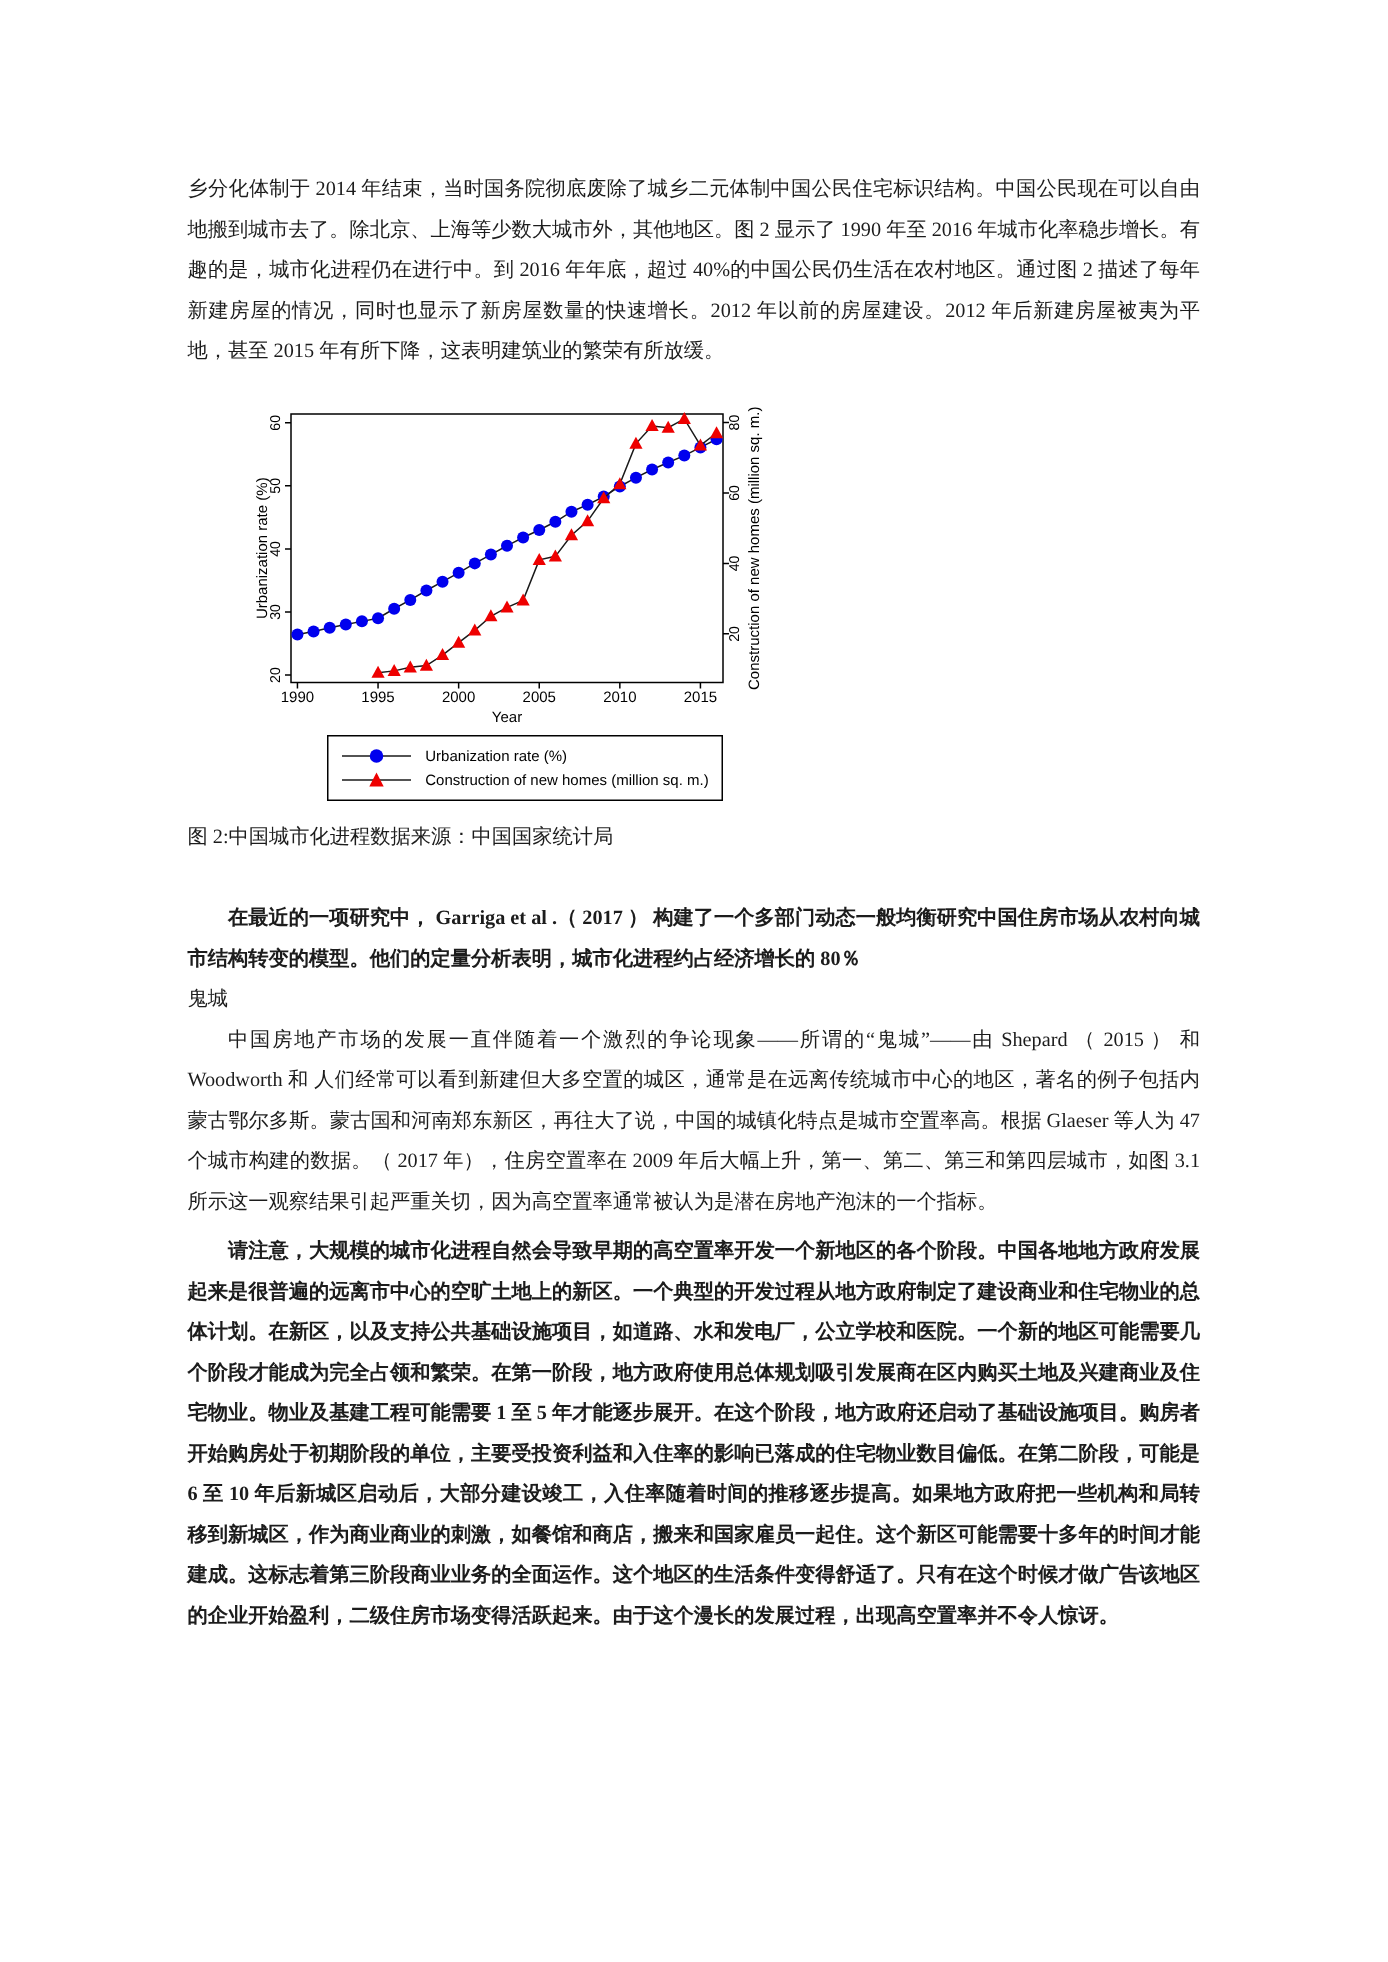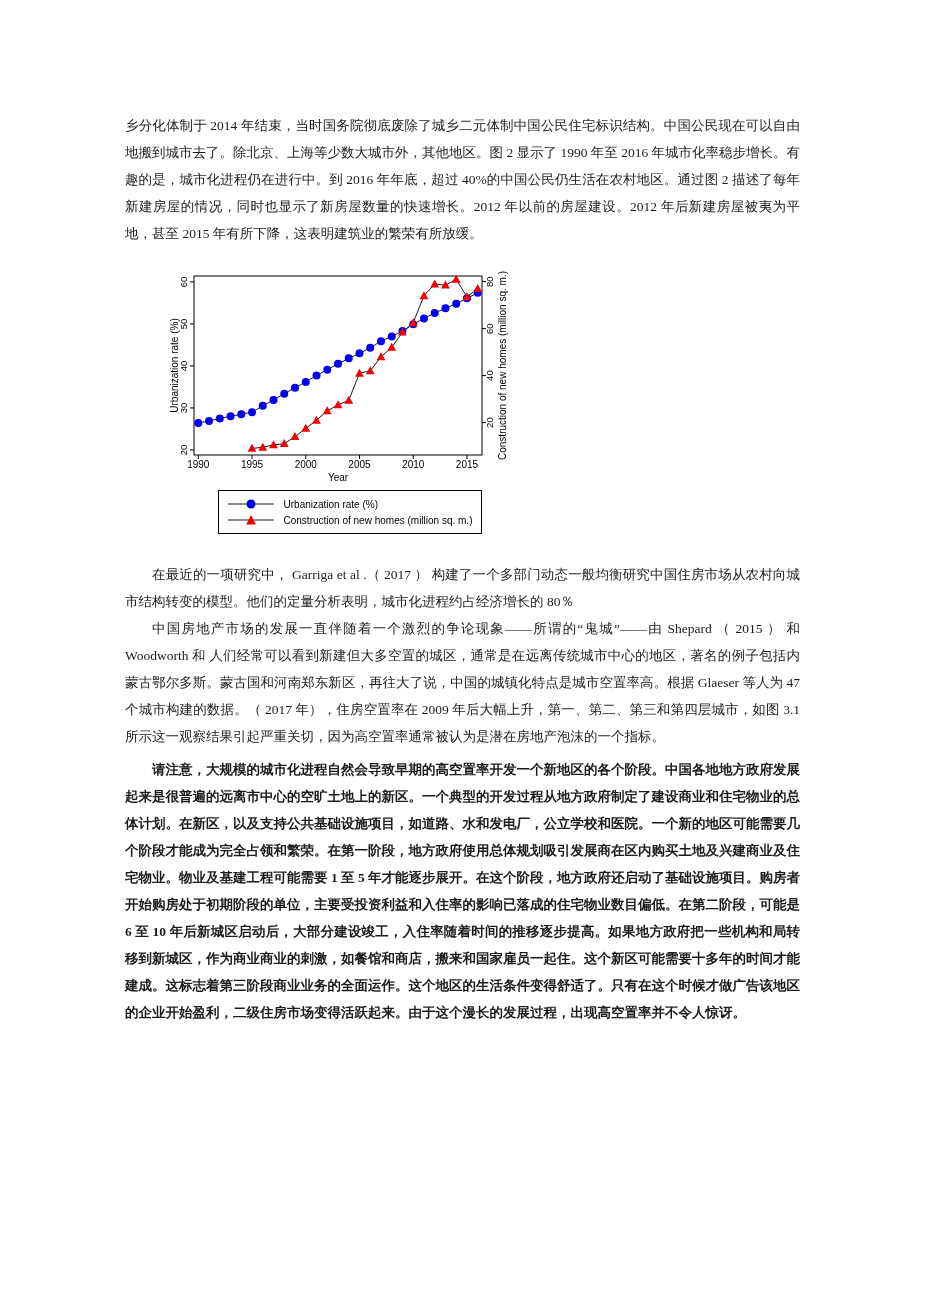--- a/index.html
+++ b/index.html
@@ -31,21 +31,21 @@
     padding: 5px 9px 5px 7px;
   }
   .legend-row { display: flex; align-items: center; gap: 8px; height: 16px; }
   .legend-label {
     font-family: "Liberation Sans", "DejaVu Sans", sans-serif;
     font-size: 10px;
     color: #000;
     white-space: nowrap;
   }
   .caption { margin-top: 10px; line-height: 27px; }
-  .p2 { margin-top: 27px; }
+  .p2 { margin-top: 27px; font-weight: bold; }
   .heading { line-height: 27px; }
   .p4 { margin-top: 6px; font-weight: bold; }
 </style>
 </head>
 <body>
 
 <div class="page">
 
   <p class="para">乡分化体制于 2014 年结束，当时国务院彻底废除了城乡二元体制中国公民住宅标识结构。中国公民现在可以自由地搬到城市去了。除北京、上海等少数大城市外，其他地区。图 2 显示了 1990 年至 2016 年城市化率稳步增长。有趣的是，城市化进程仍在进行中。到 2016 年年底，超过 40%的中国公民仍生活在农村地区。通过图 2 描述了每年新建房屋的情况，同时也显示了新房屋数量的快速增长。2012 年以前的房屋建设。2012 年后新建房屋被夷为平地，甚至 2015 年有所下降，这表明建筑业的繁荣有所放缓。</p>
 
@@ -148,21 +148,23 @@
         <div class="legend-row">
           <svg width="50" height="14">
             <line x1="2" y1="7" x2="48" y2="7" stroke="#1a1a1a"></line>
             <polygon points="25,2 20.2,11.4 29.8,11.4" fill="#ee0000"></polygon>
           </svg>
           <span class="legend-label">Construction of new homes (million sq. m.)</span>
         </div>
       </div>
   </div>
 
+  <p class="para caption">图 2:中国城市化进程数据来源：中国国家统计局</p>
 
   <p class="para indent p2">在最近的一项研究中， Garriga et al .（ 2017 ） 构建了一个多部门动态一般均衡研究中国住房市场从农村向城市结构转变的模型。他们的定量分析表明，城市化进程约占经济增长的 80％</p>
 
+  <p class="heading">鬼城</p>
 
   <p class="para indent">中国房地产市场的发展一直伴随着一个激烈的争论现象——所谓的“鬼城”——由 Shepard （ 2015 ） 和 Woodworth 和 人们经常可以看到新建但大多空置的城区，通常是在远离传统城市中心的地区，著名的例子包括内蒙古鄂尔多斯。蒙古国和河南郑东新区，再往大了说，中国的城镇化特点是城市空置率高。根据 Glaeser 等人为 47 个城市构建的数据。（ 2017 年），住房空置率在 2009 年后大幅上升，第一、第二、第三和第四层城市，如图 3.1 所示这一观察结果引起严重关切，因为高空置率通常被认为是潜在房地产泡沫的一个指标。</p>
 
   <p class="para indent p4">请注意，大规模的城市化进程自然会导致早期的高空置率开发一个新地区的各个阶段。中国各地地方政府发展起来是很普遍的远离市中心的空旷土地上的新区。一个典型的开发过程从地方政府制定了建设商业和住宅物业的总体计划。在新区，以及支持公共基础设施项目，如道路、水和发电厂，公立学校和医院。一个新的地区可能需要几个阶段才能成为完全占领和繁荣。在第一阶段，地方政府使用总体规划吸引发展商在区内购买土地及兴建商业及住宅物业。物业及基建工程可能需要 1 至 5 年才能逐步展开。在这个阶段，地方政府还启动了基础设施项目。购房者开始购房处于初期阶段的单位，主要受投资利益和入住率的影响已落成的住宅物业数目偏低。在第二阶段，可能是 6 至 10 年后新城区启动后，大部分建设竣工，入住率随着时间的推移逐步提高。如果地方政府把一些机构和局转移到新城区，作为商业商业的刺激，如餐馆和商店，搬来和国家雇员一起住。这个新区可能需要十多年的时间才能建成。这标志着第三阶段商业业务的全面运作。这个地区的生活条件变得舒适了。只有在这个时候才做广告该地区的企业开始盈利，二级住房市场变得活跃起来。由于这个漫长的发展过程，出现高空置率并不令人惊讶。</p>
 
 </div>
 
 </body></html>

